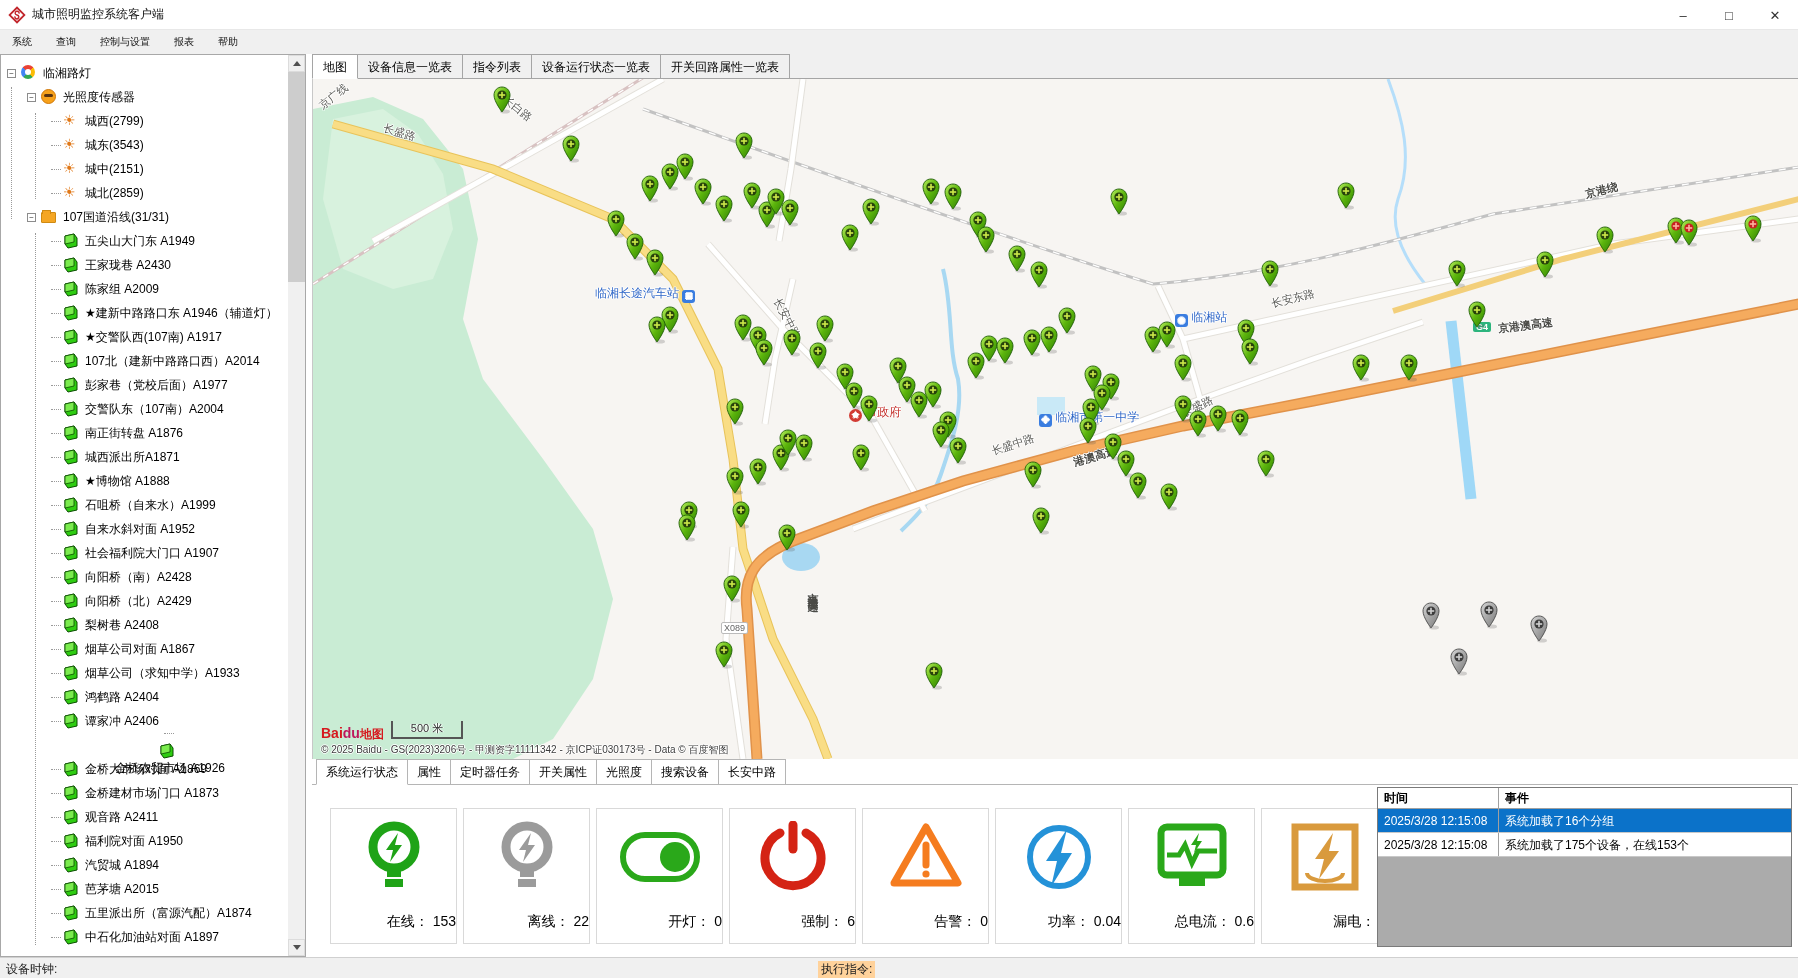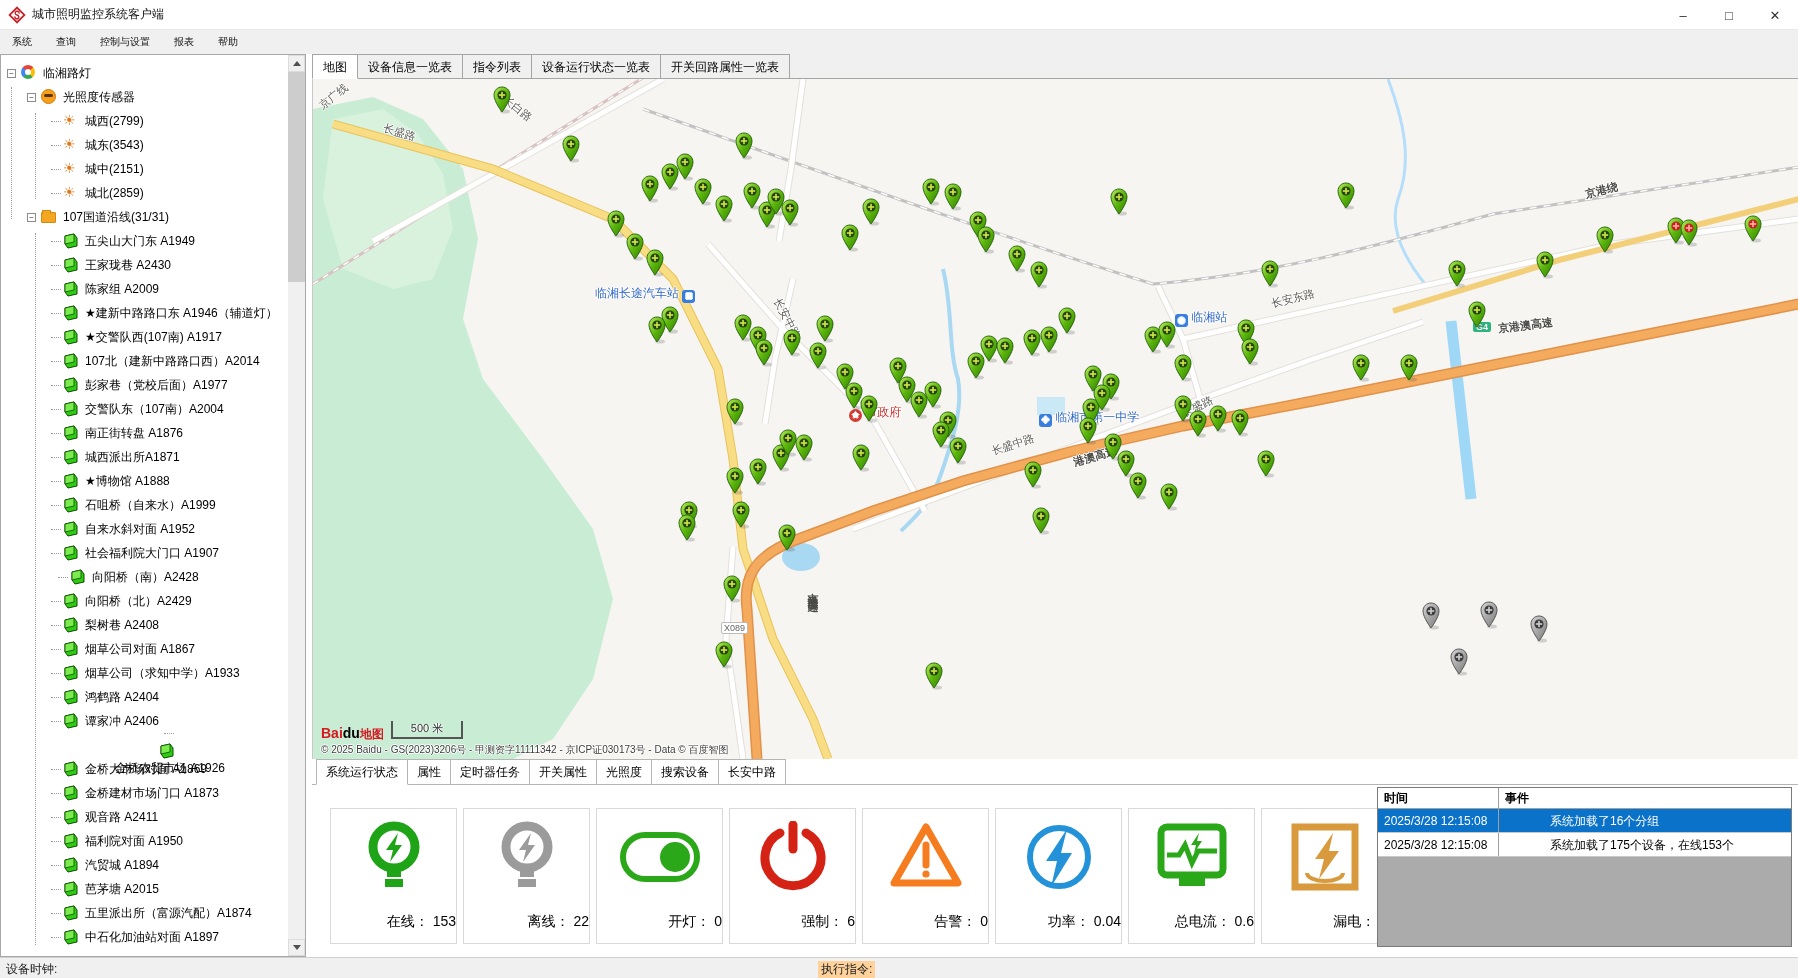--- a/index.html
+++ b/index.html
@@ -33,36 +33,36 @@
   .maplabel.dark { color:#4a4a46; font-weight:bold; }
   .maplabel.blue { color:#3168c8; font-size:12px; }
   .maplabel.red { color:#c4302b; font-size:12px; }
   .poiicon { display:inline-block; width:13px; height:13px; border-radius:3px; background:#3a7de0; color:#fff; font-size:9px; line-height:13px; text-align:center; vertical-align:-2px; }
   .poiicon.redi { background:#d23b33; border-radius:50%; }
   .badge-white { position:absolute; font-size:9px; color:#666; background:#fff; border:1px solid #bbb; border-radius:2px; padding:0 2px; }
   .badge-g4 { position:absolute; font-size:9px; color:#fff; background:#2db47d; border-radius:2px; padding:0 3px; font-weight:bold; }
   .vertlabel { position:absolute; writing-mode:vertical-rl; font-size:11px; color:#4a4a46; font-weight:bold; text-shadow:1px 0 #fff,-1px 0 #fff,0 1px #fff,0 -1px #fff; letter-spacing:2px; }
   .attrib { position:absolute; left:8px; bottom:2px; font-size:10px; color:#3c3c3c; text-shadow:1px 0 #fff,-1px 0 #fff,0 1px #fff,0 -1px #fff; }
   .bailogo { position:absolute; left:8px; bottom:16px; font-size:14px; font-weight:bold; }
-  .bailogo .bai { color:#d6191f; } .bailogo .du { color:#000000; } .bailogo .ditu { color:#d6191f; font-size:12px; }
+  .bailogo .bai { color:#d6191f; } .bailogo .du { color:#be185d; } .bailogo .ditu { color:#d6191f; font-size:12px; }
   .scalebar { position:absolute; left:78px; bottom:20px; width:72px; text-align:center; font-size:11px; color:#333; border-bottom:2px solid #555; border-left:2px solid #555; border-right:2px solid #555; height:18px; text-shadow:1px 0 #fff,-1px 0 #fff; }
   .bottompanel { position:absolute; left:0; top:705px; width:1486px; height:198px; background:#fff; }
   .btabs { display:flex; align-items:flex-end; height:26px; background:#fff; border-bottom:1px solid #b5b5b5; padding-left:4px; }
   .btab { font-size:12px; padding:4px 9px; border:1px solid #b5b5b5; border-bottom:none; background:#fff; margin-right:-1px; height:25px; }
   .btab.active { height:26px; margin-bottom:-1px; border-bottom:1px solid #fff; }
   .cards { position:absolute; left:18px; top:49px; display:flex; gap:6px; }
   .card { width:127px; height:136px; border:1px solid #d9d9d9; background:#fff; position:relative; }
   .card .cicon { position:absolute; left:50%; top:12px; transform:translateX(-50%); }
   .card .ctext { position:absolute; left:0; right:0; bottom:12px; text-align:right; font-size:14px; color:#000; }
   .eventpanel { position:absolute; right:6px; top:28px; width:415px; height:160px; border:1px solid #7a7a7a; background:#ababab; overflow:hidden; }
   .erow { display:flex; height:24px; line-height:24px; font-size:12px; }
   .ehead { height:21px; line-height:21px; background:#fff; font-weight:bold; border-bottom:1px solid #a0a0a0; }
   .ecell-t { width:121px; padding-left:6px; border-right:1px solid #a0a0a0; flex:0 0 121px; overflow:hidden; }
   .ecell-e { flex:1; padding-left:6px; overflow:hidden; }
-  .erow.data { background:#fff; color:#000; border-bottom:1px solid #c8c8c8;gap:45px; }
+  .erow.data { background:#fff; color:#000; border-bottom:1px solid #c8c8c8; }
   .erow.sel { background:#0b72c9; color:#fff; }
   .statusbar { position:absolute; left:0; top:957px; width:1798px; height:21px; background:#f0f0f0; border-top:1px solid #d0d0d0; font-size:12px; color:#222; }
   .statusbar .sleft { position:absolute; left:6px; top:3px; }
   .statusbar .scmd { position:absolute; left:818px; top:3px; background:#ffd29b; padding:0 3px; }
   .gicon { width:14px; height:14px; border-radius:50%; background:conic-gradient(from -45deg,#ea4335 0 25%,#fbbc05 0 50%,#34a853 0 75%,#4285f4 0 100%); position:relative; }
   .gicon:after { content:""; position:absolute; left:4px; top:4px; width:6px; height:6px; border-radius:50%; background:#fff; }
   .sunface { width:15px; height:15px; border-radius:50%; background:#f7a11a; border:1px solid #d07808; position:relative; }
   .sunface:after { content:""; position:absolute; left:2px; top:4px; width:9px; height:3px; background:#5a3310; border-radius:2px; }
   .sun { color:#e07818; font-size:14px; line-height:15px; }
   .folder { width:15px; height:11px; margin-top:3px; background:#f5a623; border:1px solid #cf8a12; border-radius:1px; position:relative; }
@@ -256,21 +256,21 @@
         <span>自来水斜对面 A1952</span>
       </div>
       <div class="trow" style="padding-left: 50px;">
         <span class="stub"></span>
         <span class="ticon"><svg width="16" height="16" viewBox="0 0 16 16">
             <polygon points="2,3 11,1 14,5 14,13 5,15 2,11" fill="#2ecc11" stroke="#0a4d00" stroke-width="1"></polygon>
             <polygon points="2,3 11,1 11,9 2,11" fill="#7bec4e" stroke="#0a4d00" stroke-width="0.8"></polygon>
           </svg></span>
         <span>社会福利院大门口 A1907</span>
       </div>
-      <div class="trow" style="padding-left: 50px; margin-left: 7px;">
+      <div class="trow" style="padding-left: 50px;">
         <span class="stub"></span>
         <span class="ticon"><svg width="16" height="16" viewBox="0 0 16 16">
             <polygon points="2,3 11,1 14,5 14,13 5,15 2,11" fill="#2ecc11" stroke="#0a4d00" stroke-width="1"></polygon>
             <polygon points="2,3 11,1 11,9 2,11" fill="#7bec4e" stroke="#0a4d00" stroke-width="0.8"></polygon>
           </svg></span>
         <span>向阳桥（南）A2428</span>
       </div>
       <div class="trow" style="padding-left: 50px;">
         <span class="stub"></span>
         <span class="ticon"><svg width="16" height="16" viewBox="0 0 16 16">

